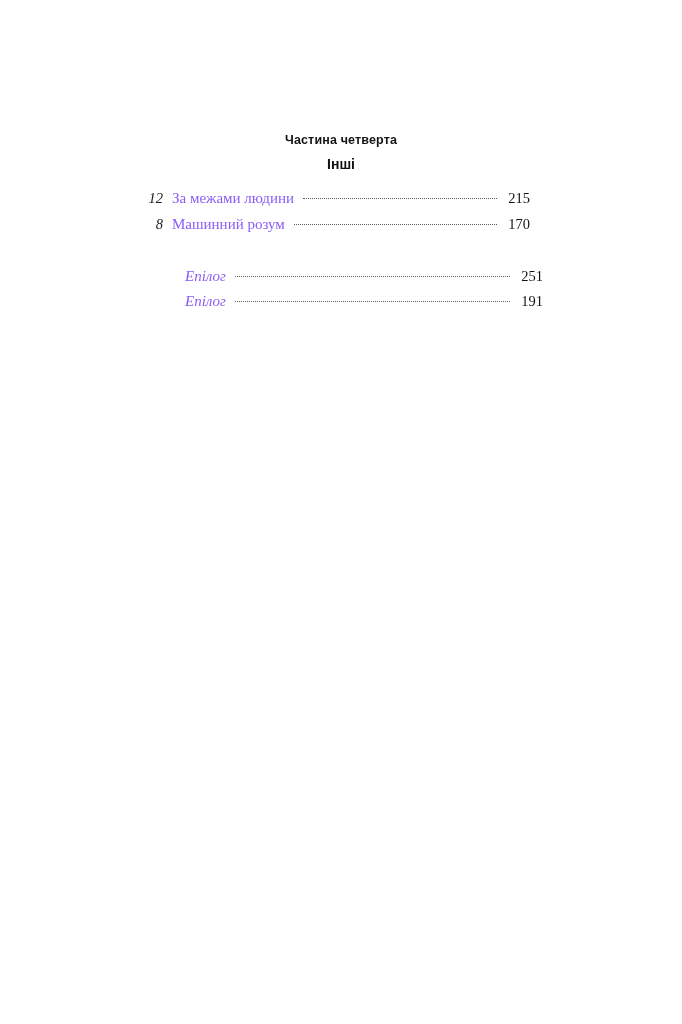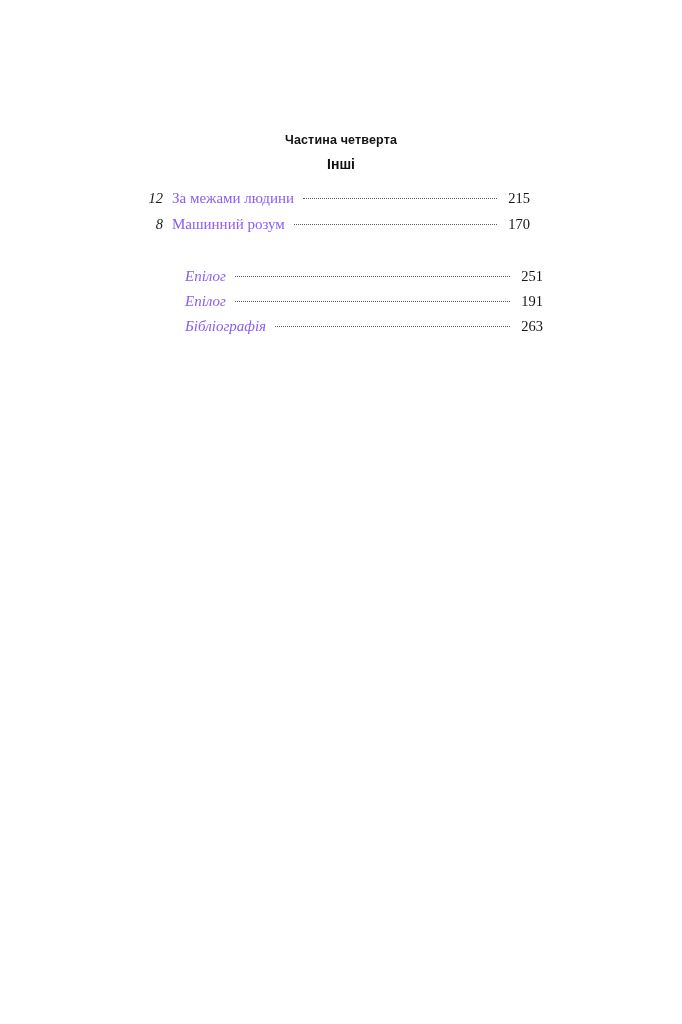--- a/index.html
+++ b/index.html
@@ -150,23 +150,17 @@
       <span class="pageno">251</span>
     </div>
 
     <div class="toc-row">
       <span class="num"></span>
       <span class="title italic">Епілог</span>
       <span class="leader"></span>
       <span class="pageno">191</span>
     </div>
 
-    <div class="toc-row">
-      <span class="num"></span>
-      <span class="title italic">Бібліографія</span>
-      <span class="leader"></span>
-      <span class="pageno">263</span>
-    </div>
 
 
   </div>
 
 </div>
 
 </body></html>

